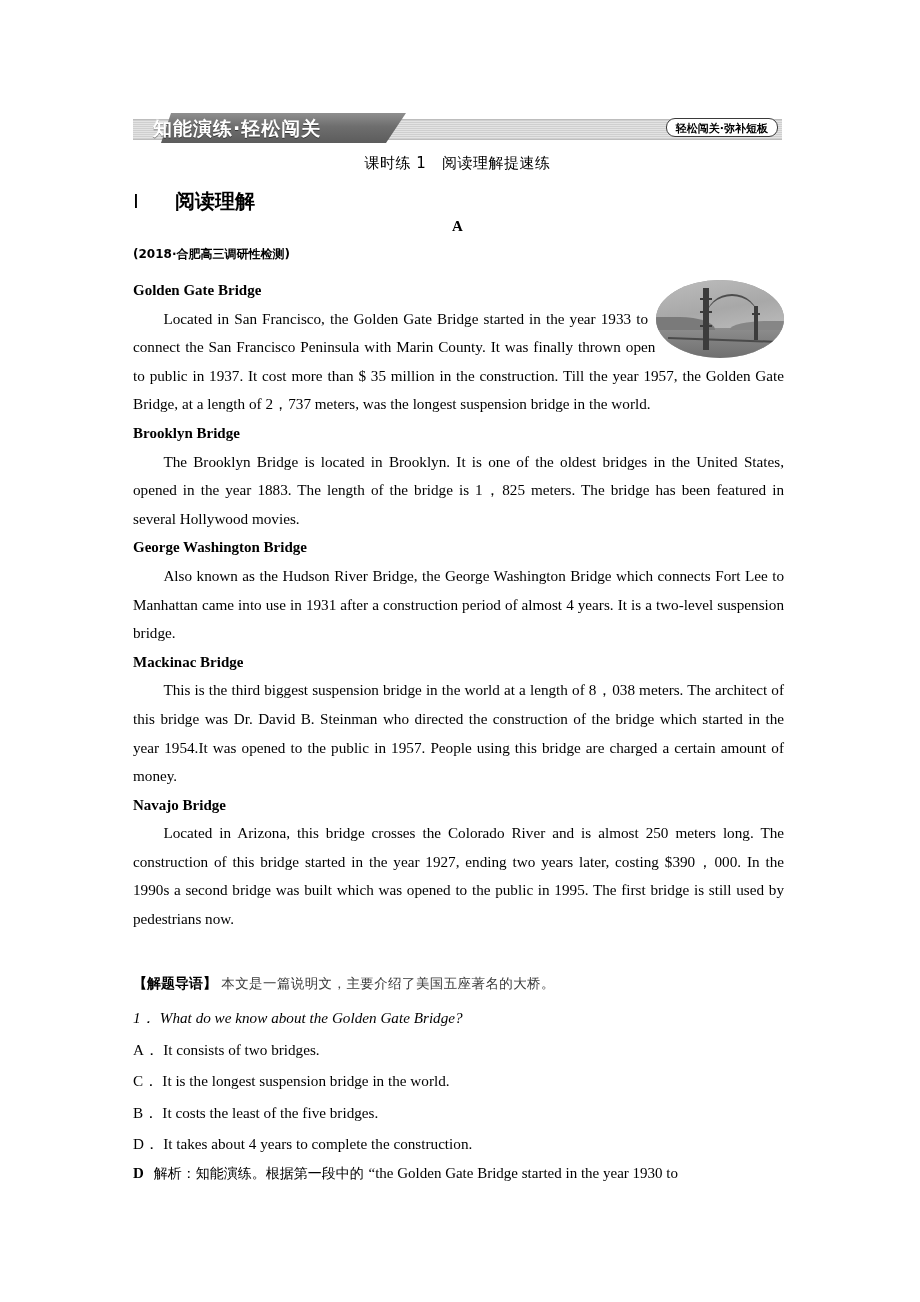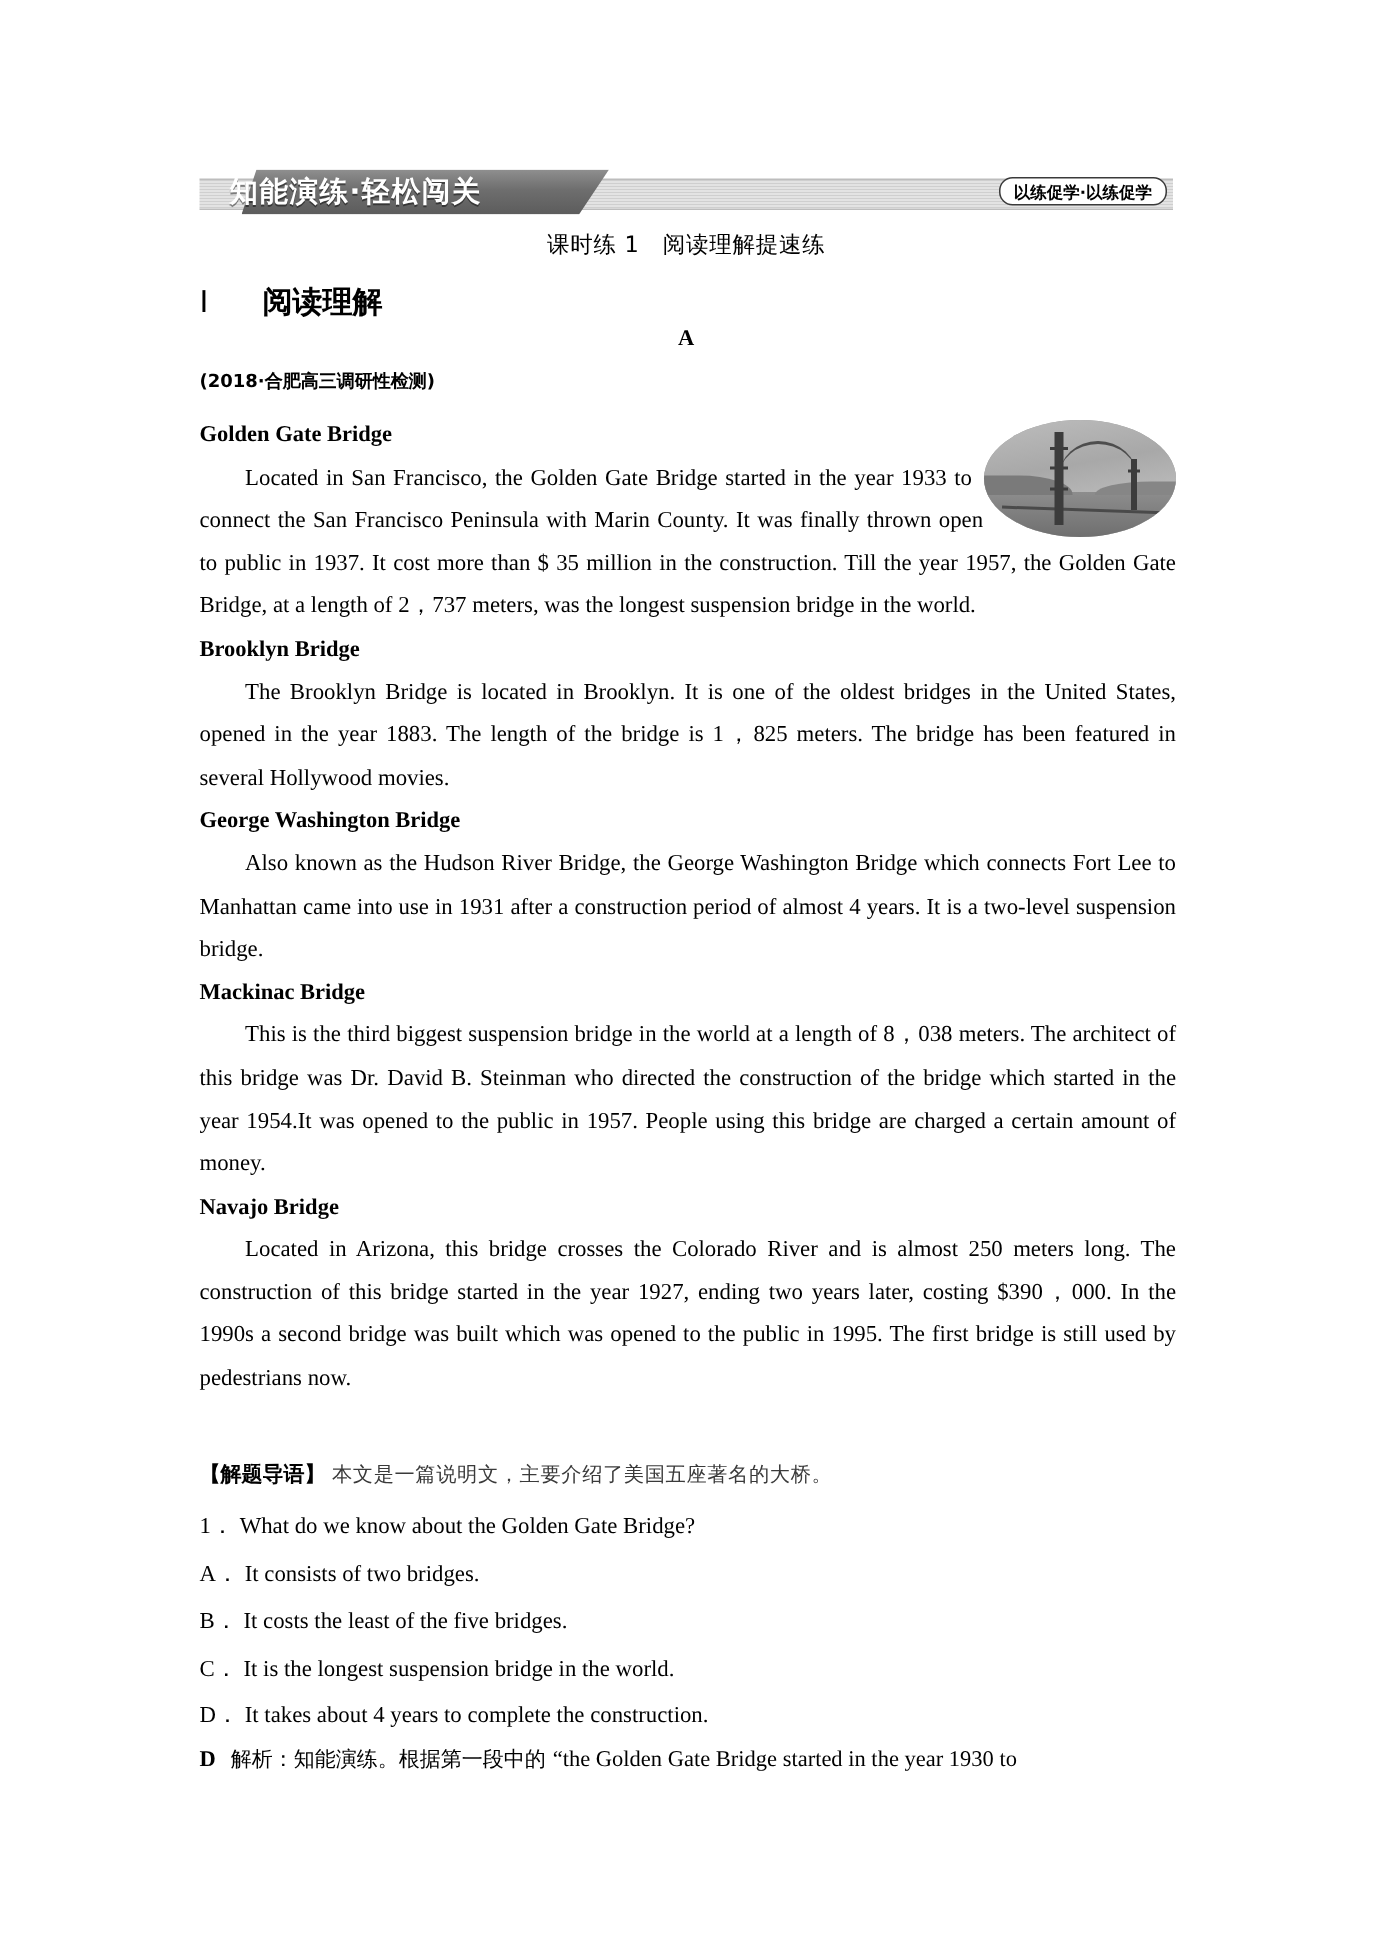--- a/index.html
+++ b/index.html
@@ -234,21 +234,21 @@
 
   
   .question {
     position: absolute;
     left: 133px;
     top: 1002px;
     width: 651px;
     font-size: 15.2px;
     line-height: 31.6px;
   }
-  .q-stem { white-space: nowrap; }
+  .q-stem { white-space: nowrap; font-style: italic; }
   .q-num { margin-right: 4px; }
   .option { white-space: nowrap; }
   .opt-key { margin-right: 4px; }
 
   .answer-line {
     position: absolute;
     left: 133px;
     top: 1160px;
     width: 660px;
     font-size: 14.6px;
@@ -270,21 +270,21 @@
 </style>
 </head>
 <body>
 
 <div class="page">
 
   <div class="banner">
     <div class="banner-strip"></div>
     <div class="banner-ribbon"></div>
     <div class="banner-ribbon-text">知能演练·轻松闯关</div>
-    <div class="banner-badge">以练促学·以练促学</div>
+    <div class="banner-badge">轻松闯关·弥补短板</div>
   </div>
 
   <div class="exercise-title">课时练 1　阅读理解提速练</div>
 
   <div class="section-head">
     <span class="bar">Ⅰ</span>
     <span style="display:inline-block;width:18px"></span>
     <span>阅读理解</span>
   </div>
 
@@ -331,24 +331,24 @@
   </div>
 
   <div class="question">
     <div class="q-stem">
       <span class="q-num">1．</span><span>What do we know about the Golden Gate Bridge?</span>
     </div>
     <div class="option">
       <span class="opt-key">A．</span><span>It consists of two bridges.</span>
     </div>
     <div class="option">
+      <span class="opt-key">C．</span><span>It is the longest suspension bridge in the world.</span>
+    </div>
+    <div class="option">
       <span class="opt-key">B．</span><span>It costs the least of the five bridges.</span>
-    </div>
-    <div class="option">
-      <span class="opt-key">C．</span><span>It is the longest suspension bridge in the world.</span>
     </div>
     <div class="option">
       <span class="opt-key">D．</span><span>It takes about 4 years to complete the construction.</span>
     </div>
   </div>
 
   <div class="answer-line">
     <span class="ans-letter">D</span><span class="ans-cn">解析：知能演练。根据第一段中的</span><span>&nbsp;</span><span class="ans-en">“the Golden Gate Bridge started in the year 1930 to</span>
   </div>
 

